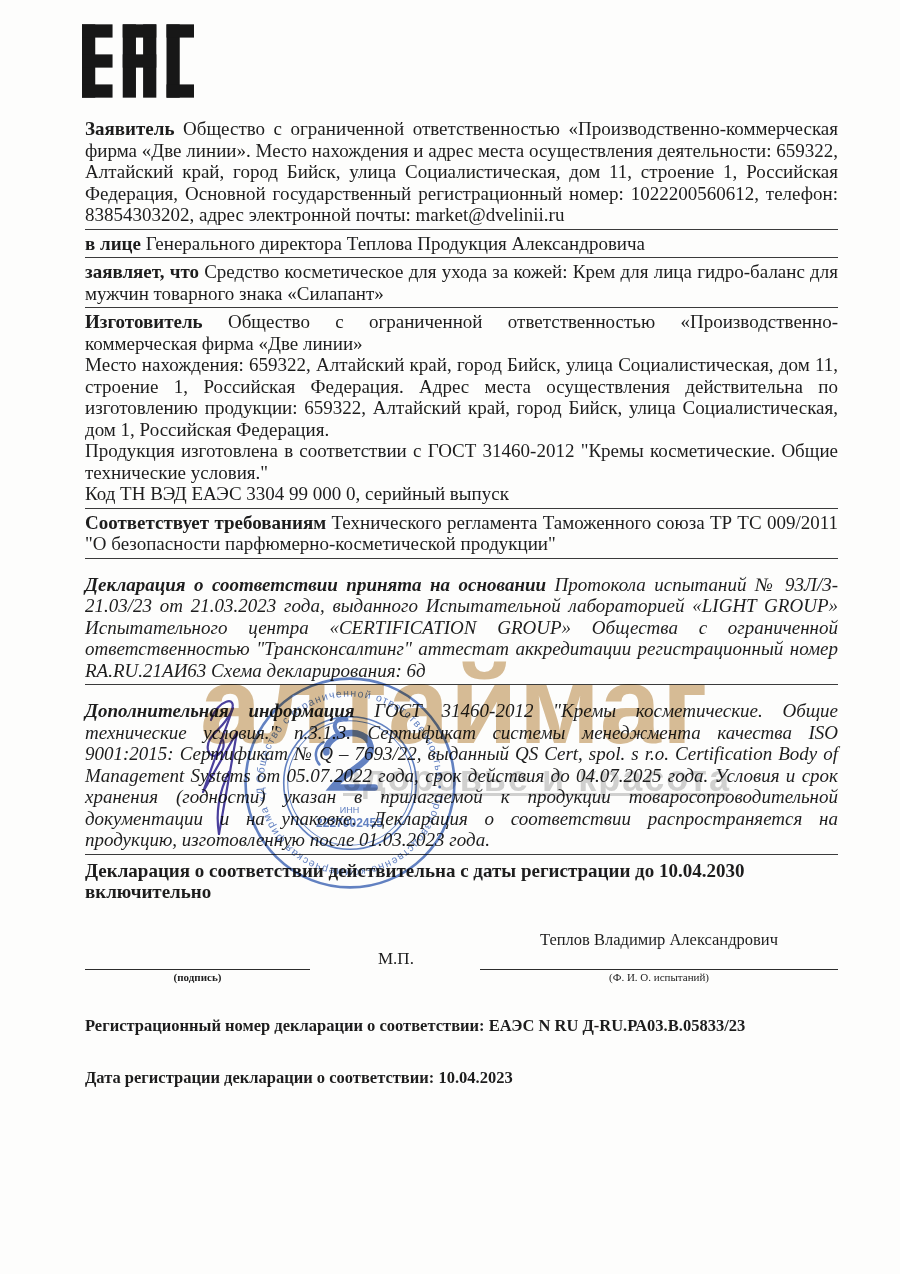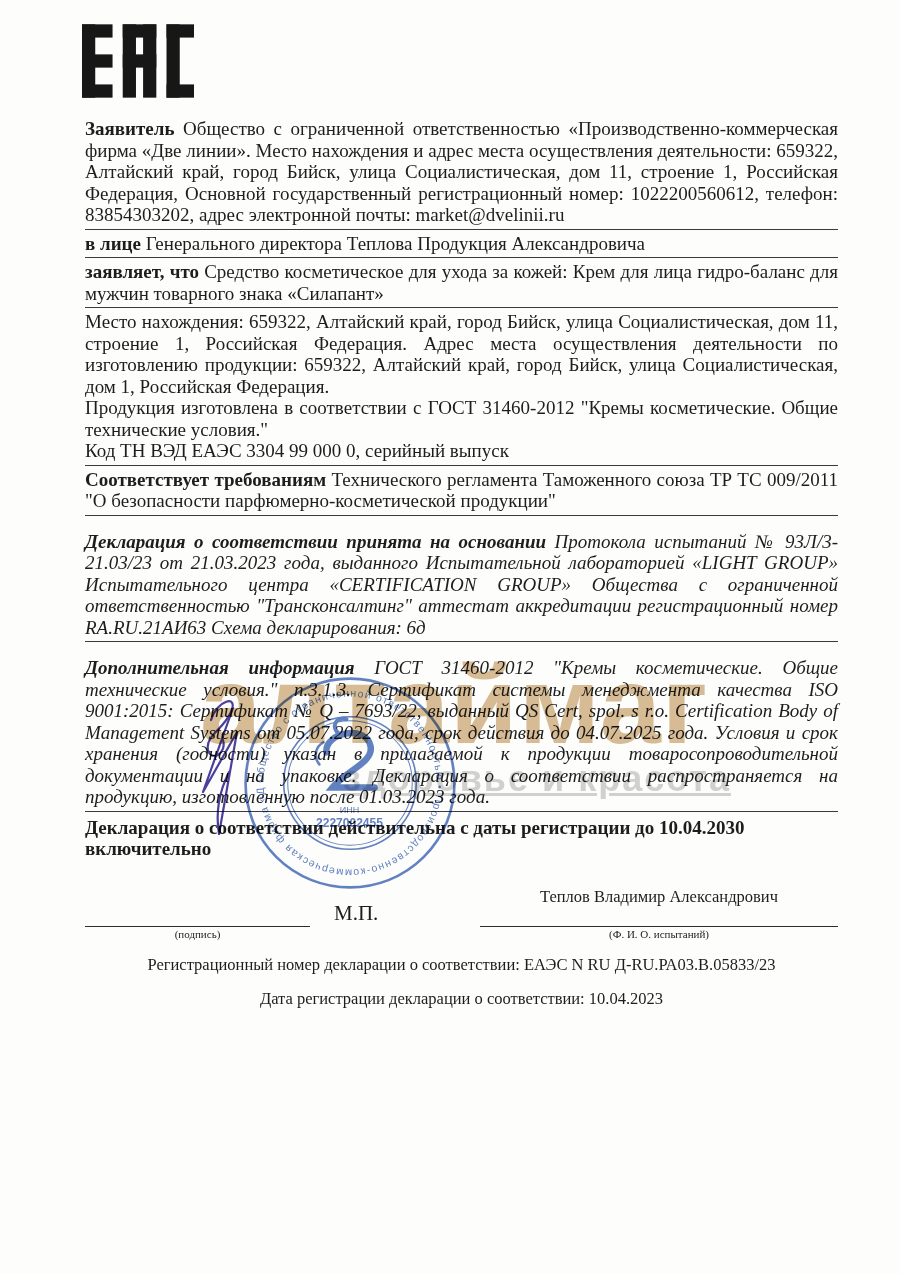--- a/index.html
+++ b/index.html
@@ -18,27 +18,27 @@
   .content{position:absolute;left:85px;top:118px;width:753px;}
   .sec{border-bottom:1.6px solid #3b3b3b;padding-bottom:3px;margin-bottom:3px;}
   .sec.nosep{border-bottom:none;}
   .sec.gap-top{margin-top:15px;font-style:italic;}
   .content p{margin:0;text-align:justify;font-size:19px;line-height:21.5px;}
   .content p.nojust{text-align:left;}
   .lead{font-weight:bold;}
   .valid-line{font-weight:bold;padding-top:2px;font-size:16.5px;line-height:22px;}
   
   .sig-row{display:flex;align-items:flex-end;margin-top:24px;}
-  .sig-left{width:225px;}
+  .sig-left{width:225px;font-weight:bold;}
   .sig-line{border-top:1.4px solid #2c2c2c;height:0;}
   .caption{font-size:11px;line-height:14px;text-align:center;color:#222;}
-  .sig-mp{margin-left:24px;margin-bottom:15px;font-size:21px;}
+  .sig-mp{margin-left:68px;margin-bottom:15px;font-size:17px;}
   .sig-right{margin-left:auto;width:358px;text-align:center;}
   .sig-name{font-size:16.5px;line-height:20px;padding-bottom:19px;}
-  .reg-line{font-weight:normal;font-size:16.5px;line-height:21px;margin-top:13px;text-align:center;}
+  .reg-line{font-weight:bold;font-size:16.5px;line-height:21px;margin-top:31px;text-align:left;}
   
   .overlay{pointer-events:none;}
   .watermark1{
     position:absolute;left:200px;top:650px;width:620px;
     font-family:"Liberation Sans","DejaVu Sans",sans-serif;font-weight:bold;
     font-size:110px;line-height:110px;letter-spacing:1px;
     color:#a16207;opacity:.42;mix-blend-mode:multiply;white-space:nowrap;
   }
   .watermark2{
     position:absolute;left:343px;top:760px;
@@ -86,21 +86,22 @@
 
     <div class="sec">
       <p class="nojust"><span class="lead">в лице</span> <span>Генерального директора Теплова Продукция Александровича</span></p>
     </div>
 
     <div class="sec">
       <p><span class="lead">заявляет, что</span> <span>Средство косметическое для ухода за кожей: Крем для лица гидро-баланс для мужчин товарного знака «Силапант»</span></p>
     </div>
 
     <div class="sec">
-      <p>Место нахождения: 659322, Алтайский край, город Бийск, улица Социалистическая, дом 11, строение 1, Российская Федерация. Адрес места осуществления деятельности по изготовлению продукции: 659322, Алтайский край, город Бийск, улица Социалистическая, дом 1, Российская Федерация.</p>
+      <p><span class="lead">Изготовитель</span> <span>Общество с ограниченной ответственностью «Производственно-коммерческая фирма «Две линии»</span></p>
+      <p>Место нахождения: 659322, Алтайский край, город Бийск, улица Социалистическая, дом 11, строение 1, Российская Федерация. Адрес места осуществления действительна по изготовлению продукции: 659322, Алтайский край, город Бийск, улица Социалистическая, дом 1, Российская Федерация.</p>
       <p>Продукция изготовлена в соответствии с ГОСТ 31460-2012 "Кремы косметические. Общие технические условия."</p>
       <p class="nojust">Код ТН ВЭД ЕАЭС 3304 99 000 0, серийный выпуск</p>
     </div>
 
     <div class="sec">
       <p><span class="lead">Соответствует требованиям</span> <span>Технического регламента Таможенного союза ТР ТС 009/2011 "О безопасности парфюмерно-косметической продукции"</span></p>
     </div>
 
     <div class="sec gap-top">
       <p><span class="lead">Декларация о соответствии принята на основании</span> <span>Протокола испытаний № 93Л/3-21.03/23 от 21.03.2023 года, выданного Испытательной лабораторией «LIGHT GROUP» Испытательного центра «CERTIFICATION GROUP» Общества с ограниченной ответственностью "Трансконсалтинг" аттестат аккредитации регистрационный номер RA.RU.21АИ63 Схема декларирования: 6д</span></p>

